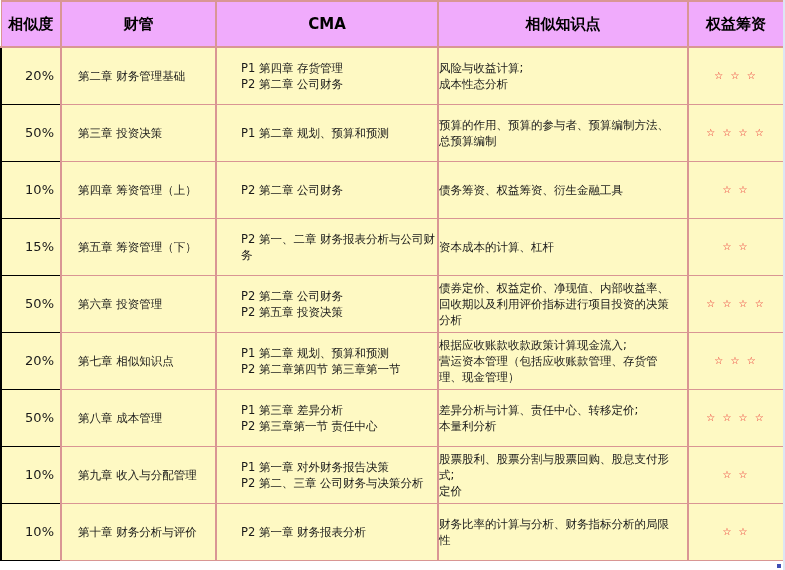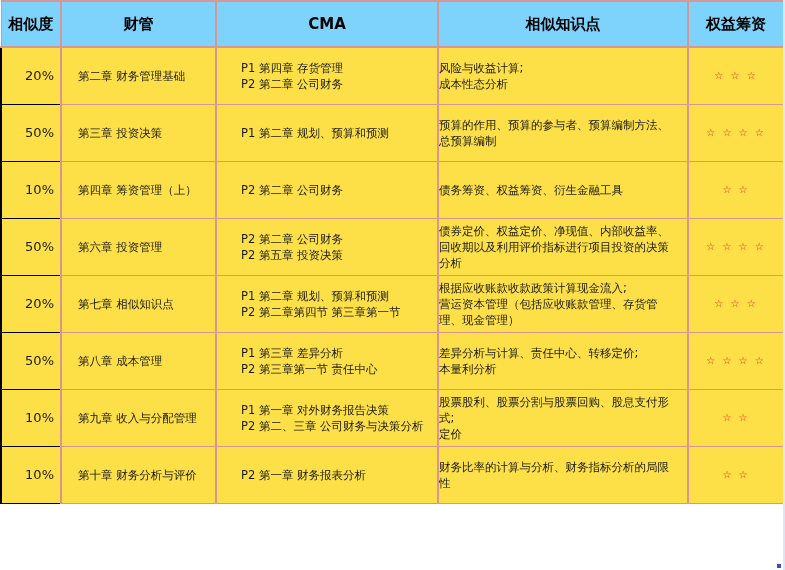--- a/index.html
+++ b/index.html
@@ -24,41 +24,41 @@
       width: 783px;
     }
     table.cmp col.c1 { width: 60px; }
     table.cmp col.c2 { width: 155px; }
     table.cmp col.c3 { width: 222px; }
     table.cmp col.c4 { width: 250px; }
     table.cmp col.c5 { width: 96px; }
 
     table.cmp th {
       height: 44px;
-      background: #7dd3fc;
+      background: #f0abfc;
       border: 2px solid #d99694;
       font-weight: bold;
       font-size: 15px;
       text-align: center;
       padding: 0;
       color: #000;
     }
     table.cmp th.first {
       border-left: 1px solid #d99694;
     }
     table.cmp td {
       height: 56px;
       border: 1px solid #d99694;
       border-left-width: 2px;
       border-right-width: 2px;
       font-size: 11.5px;
       line-height: 16px;
       padding: 0;
       vertical-align: middle;
-      background: #fde047;
+      background: #fef9c3;
     }
     table.cmp td.pct {
       text-align: right;
       padding-right: 6px;
       font-size: 13px;
       border: 1px solid #000;
       border-left: 2px solid #000;
       border-right: 1px solid #d99694;
     }
     table.cmp td.cw {
@@ -144,20 +144,31 @@
         <td class="cw">第四章 筹资管理（上）</td>
         <td class="cma">
           <span class="wrap">P2 第二章 公司财务</span>
         </td>
         <td class="kp">
           <span class="wrap">债务筹资、权益筹资、衍生金融工具</span>
         </td>
         <td class="stars"><span>☆ ☆</span></td>
       </tr>
       <tr>
+        <td class="pct">15%</td>
+        <td class="cw">第五章 筹资管理（下）</td>
+        <td class="cma">
+          <span class="wrap">P2 第一、二章 财务报表分析与公司财务</span>
+        </td>
+        <td class="kp">
+          <span class="wrap">资本成本的计算、杠杆</span>
+        </td>
+        <td class="stars"><span>☆ ☆</span></td>
+      </tr>
+      <tr>
         <td class="pct">50%</td>
         <td class="cw">第六章 投资管理</td>
         <td class="cma">
           <span class="wrap">P2 第二章 公司财务</span>
           <span class="wrap">P2 第五章 投资决策</span>
         </td>
         <td class="kp">
           <span class="wrap">债券定价、权益定价、净现值、内部收益率、回收期以及利用评价指标进行项目投资的决策分析</span>
         </td>
         <td class="stars"><span>☆ ☆ ☆ ☆</span></td>

